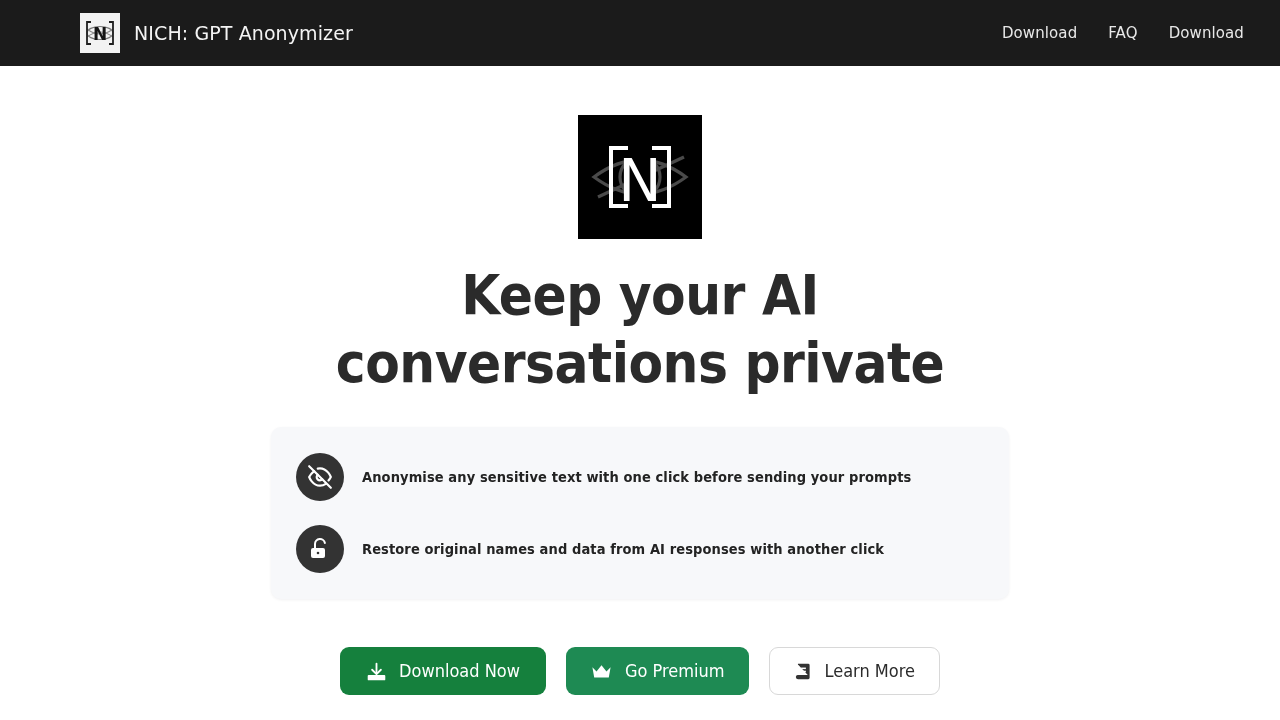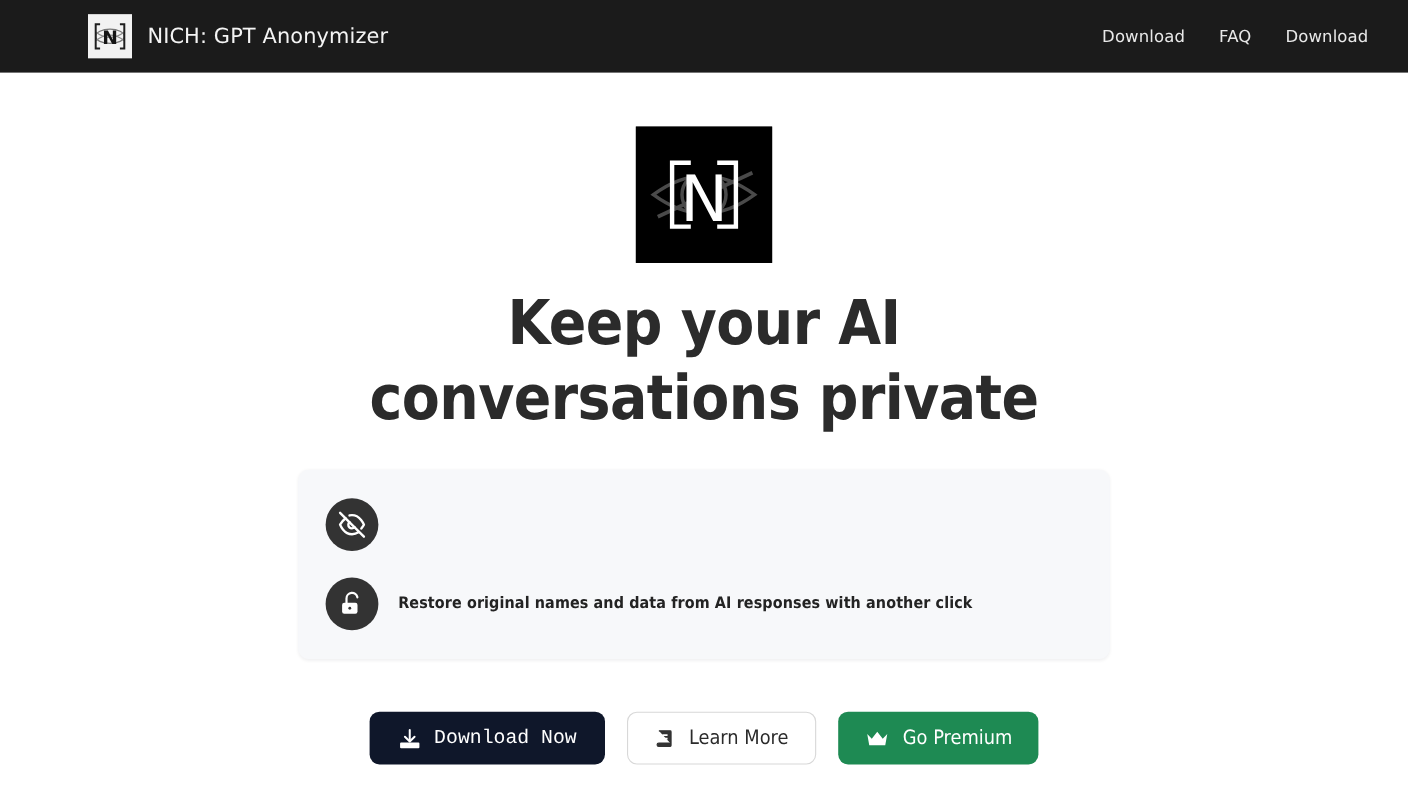--- a/index.html
+++ b/index.html
@@ -148,24 +148,23 @@
     border-radius: 9px;
     font-size: 18px;
     font-weight: 400;
     cursor: pointer;
     border: none;
     white-space: nowrap;
     font-family: "DejaVu Sans Condensed", "Liberation Sans Narrow", "Liberation Sans", sans-serif;
   }
 
   .btn-download {
-    background: #0f172a;
+    background: #15803d;
     color: #ffffff;
     padding: 0 26px;
-    font-family: Liberation Mono, monospace;
   }
 
   .btn-learn {
     background: #ffffff;
     color: #2b2b2b;
     border: 1px solid #d8d8d8;
     padding: 0 24px;
   }
 
   .btn-premium {
@@ -225,20 +224,21 @@
 
     <div class="feature-row">
       <span class="feature-icon">
         <svg width="26" height="26" viewBox="0 0 24 24" fill="none" stroke="#ffffff" stroke-width="2" stroke-linecap="round" stroke-linejoin="round">
           <path d="M9.9 4.24A9.12 9.12 0 0 1 12 4c7 0 10 8 10 8a18.5 18.5 0 0 1-2.16 3.19"></path>
           <path d="M6.61 6.61A18.15 18.15 0 0 0 2 12s3 8 10 8a9.74 9.74 0 0 0 5.39-1.61"></path>
           <path d="M14.12 14.12a3 3 0 1 1-4.24-4.24"></path>
           <line x1="2" y1="2" x2="22" y2="22"></line>
         </svg>
       </span>
+      <span class="feature-text">Anonymise any sensitive text with one click before sending your prompts</span>
     </div>
 
     <div class="feature-row">
       <span class="feature-icon">
         <svg width="24" height="24" viewBox="0 0 24 24" fill="none" stroke="#ffffff" stroke-width="2" stroke-linecap="round" stroke-linejoin="round">
           <rect x="3" y="11" width="14" height="10" rx="2" ry="2" fill="#ffffff" stroke="none"></rect>
           <path d="M7 11V7a5 5 0 0 1 9.9-1"></path>
           <circle cx="10" cy="16" r="1.3" fill="#333333" stroke="none"></circle>
         </svg>
       </span>
@@ -253,35 +253,35 @@
       <span class="btn-icon">
         <svg width="21" height="21" viewBox="0 0 24 24" fill="none" stroke="#ffffff" stroke-width="2.1" stroke-linecap="round" stroke-linejoin="round">
           <path d="M12 3v10"></path>
           <polyline points="7 10 12 15 17 10"></polyline>
           <path d="M3 17h18v4H3z" fill="#ffffff" stroke="#ffffff"></path>
         </svg>
       </span>
       <span class="btn-label">Download Now</span>
     </button>
 
+    <button class="btn btn-premium">
+      <span class="btn-icon">
+        <svg width="23" height="23" viewBox="0 0 24 24" fill="#ffffff">
+          <path d="M2.5 7.5 L6.8 12 L12 5.5 L17.2 12 L21.5 7.5 L19.6 18.2 L4.4 18.2 Z"></path>
+        </svg>
+      </span>
+      <span class="btn-label">Go Premium</span>
+    </button>
+
     <button class="btn btn-learn">
       <span class="btn-icon">
         <svg width="19" height="19" viewBox="0 0 24 24" fill="#333333" stroke="#333333" stroke-width="1.4" stroke-linejoin="round">
           <path d="M5 3h13a1 1 0 0 1 1 1v16a1 1 0 0 1-1 1H5a2 2 0 0 1 0-4h13"></path>
           <line x1="9" y1="8" x2="15" y2="8" stroke="#ffffff" stroke-width="2"></line>
           <line x1="9" y1="12" x2="15" y2="12" stroke="#ffffff" stroke-width="2"></line>
         </svg>
       </span>
       <span class="btn-label">Learn More</span>
     </button>
 
-    <button class="btn btn-premium">
-      <span class="btn-icon">
-        <svg width="23" height="23" viewBox="0 0 24 24" fill="#ffffff">
-          <path d="M2.5 7.5 L6.8 12 L12 5.5 L17.2 12 L21.5 7.5 L19.6 18.2 L4.4 18.2 Z"></path>
-        </svg>
-      </span>
-      <span class="btn-label">Go Premium</span>
-    </button>
-
   </div>
 
 </div>
 
 </body></html>

